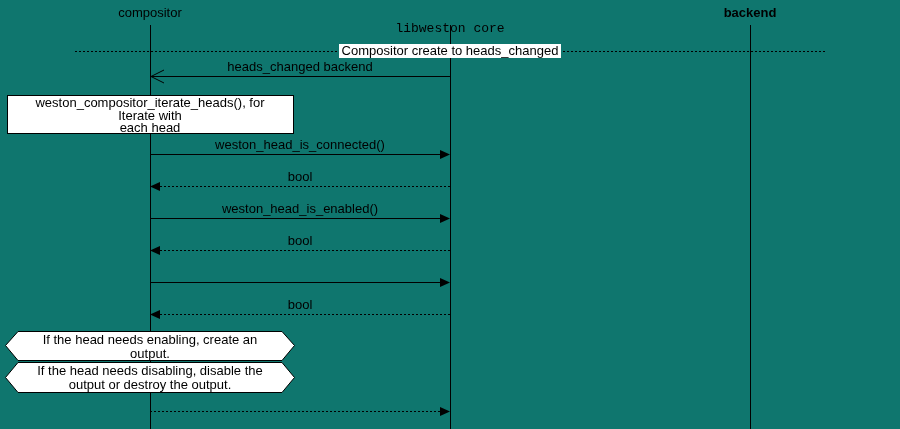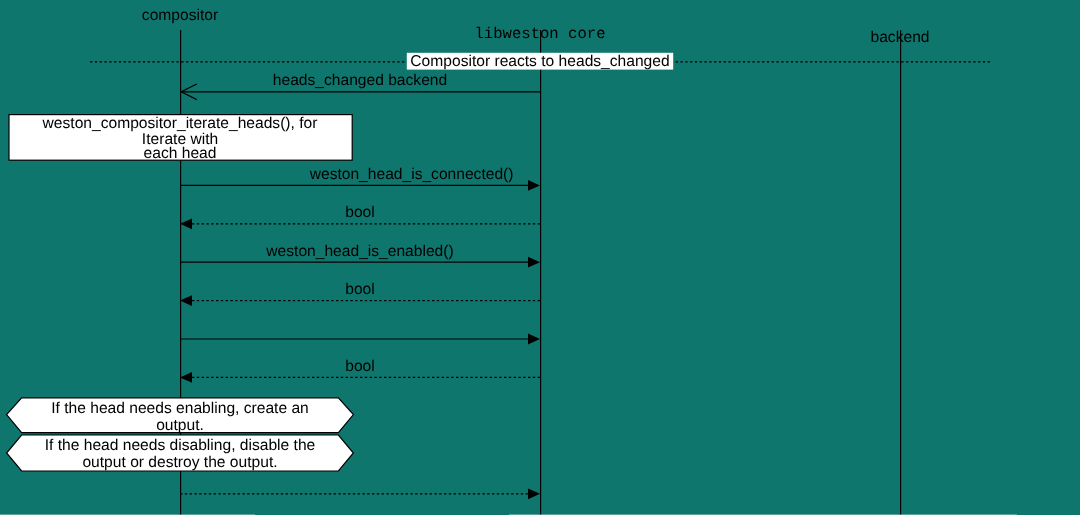--- a/index.html
+++ b/index.html
@@ -73,28 +73,28 @@
 
     <polygon points="18,331.5 282,331.5 294.5,345.5 282,360.5 18,360.5 5.5,345.5" fill="#fff" stroke="#000" stroke-width="1"></polygon>
     <polygon points="18,362.5 282,362.5 294.5,377.5 282,392.5 18,392.5 5.5,377.5" fill="#fff" stroke="#000" stroke-width="1"></polygon>
 
     <line x1="150" y1="411.5" x2="441" y2="411.5" stroke="#000" stroke-width="1" stroke-dasharray="2,2"></line>
     <polygon points="440,407 450,411.5 440,416" fill="#000"></polygon>
   </svg>
 
   <div class="txt actor-label" style="left:50px; top:6px; width:200px;">compositor</div>
   <div class="txt actor-label" style="left:350px; top:22px; width:200px;font-family:Liberation Mono, monospace;">libweston core</div>
-  <div class="txt actor-label" style="left:650px; top:24px; width:200px;">backend</div>
+  <div class="txt actor-label" style="left:650px; top:6px; width:200px;font-weight:bold;">backend</div>
 
   <div class="txt divider-wrap" style="left:150px; top:44px; width:600px;">
-    <span>Compositor reacts to heads_changed</span>
+    <span>Compositor create to heads_changed</span>
   </div>
 
   <div class="txt" style="left:150px; top:60px; width:300px;">heads_changed backend</div>
-  <div class="txt" style="left:150px; top:138px; width:300px;margin-left:43px;">weston_head_is_connected()</div>
+  <div class="txt" style="left:150px; top:138px; width:300px;">weston_head_is_connected()</div>
   <div class="txt" style="left:150px; top:170px; width:300px;">bool</div>
   <div class="txt" style="left:150px; top:202px; width:300px;">weston_head_is_enabled()</div>
   <div class="txt" style="left:150px; top:234px; width:300px;">bool</div>
   <div class="txt" style="left:150px; top:298px; width:300px;">bool</div>
 
   <div class="txt note-text" style="left:7px; top:97px; width:286px;">
     <span>weston_compositor_iterate_heads(), for</span>
     <span>Iterate with</span>
     <span>each head</span>
   </div>

